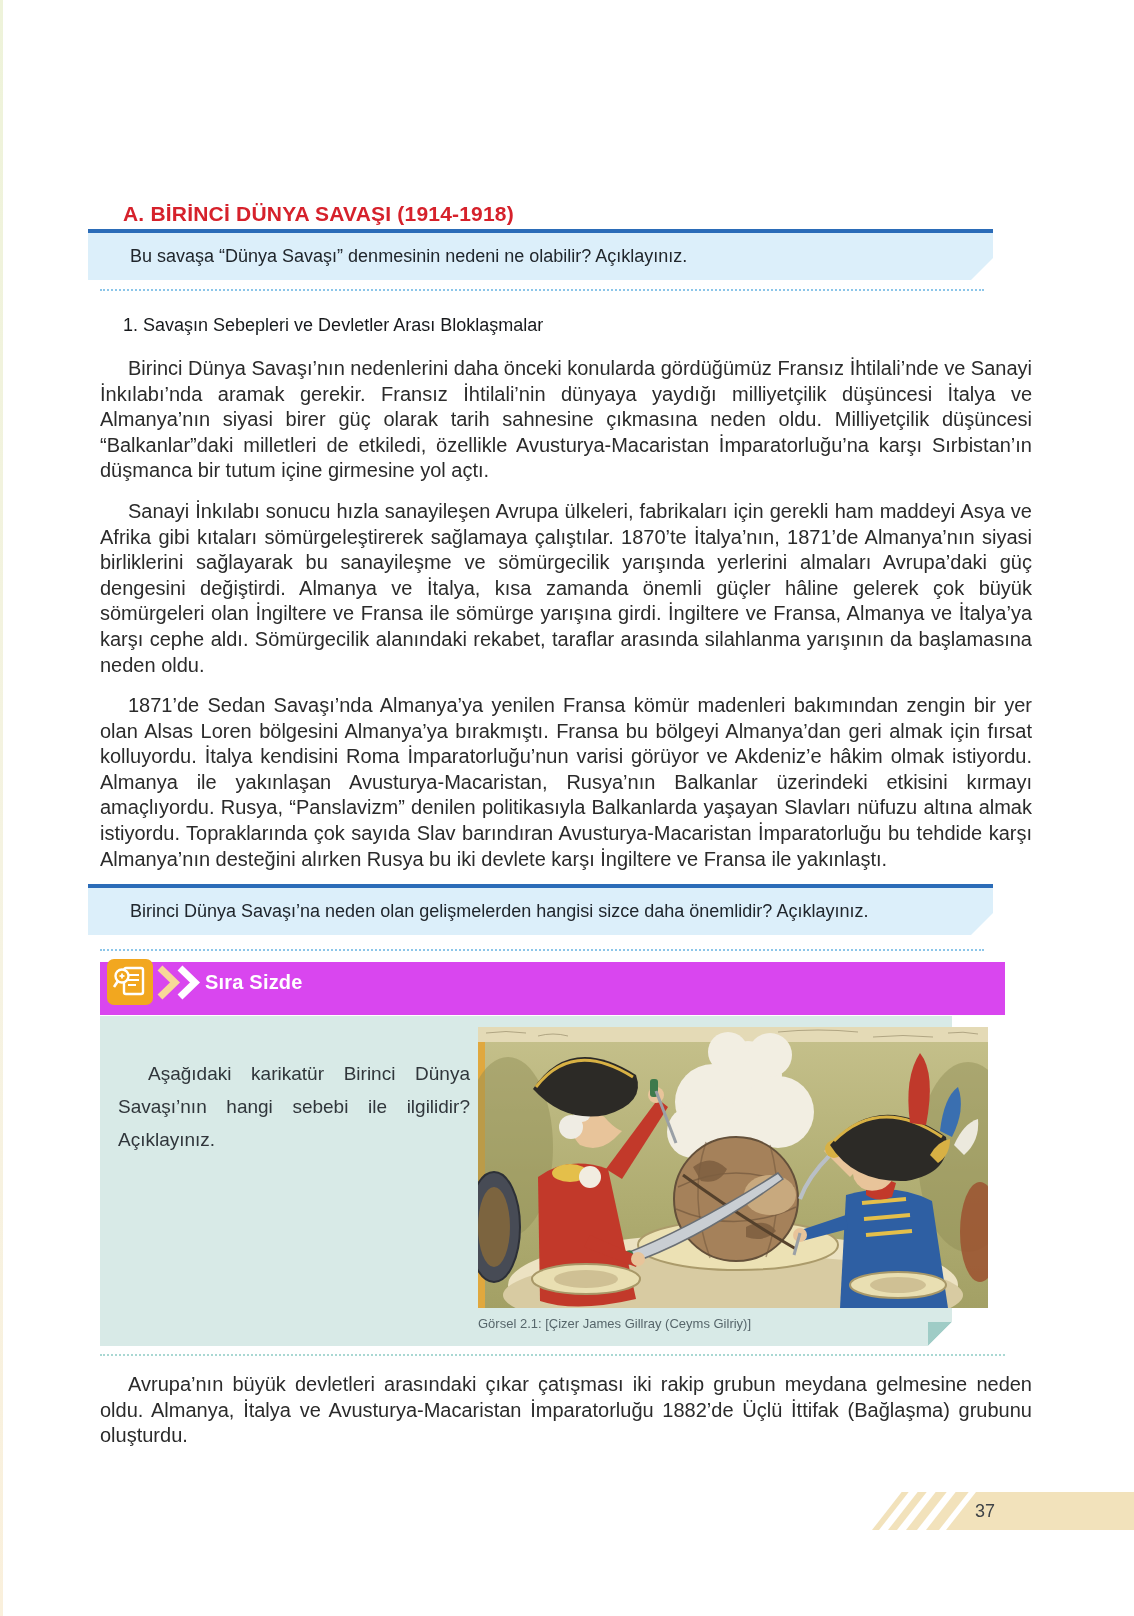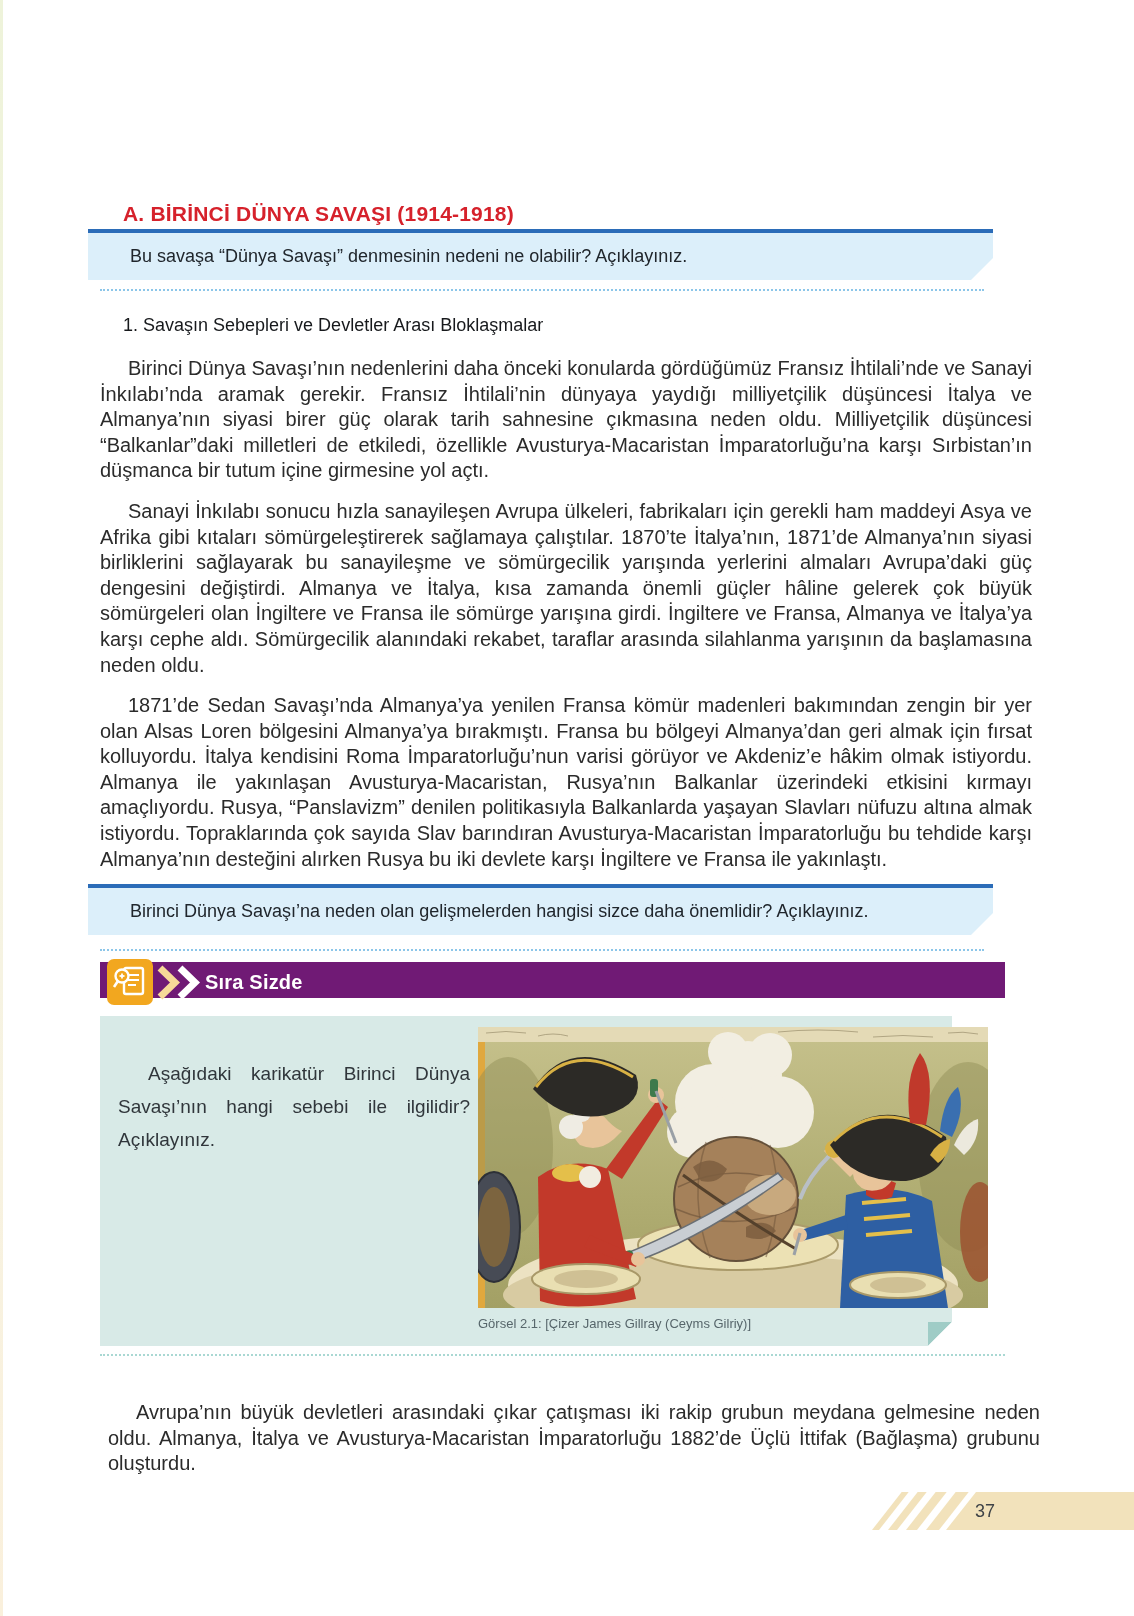--- a/index.html
+++ b/index.html
@@ -21,21 +21,21 @@
   .qbox .bg{position:relative;background:#dcEFfa;border-top:4px solid #2b6cb8;
     clip-path:polygon(0 0,100% 0,100% calc(100% - 22px),calc(100% - 22px) 100%,0 100%);}
   .qbox .txt{padding:13px 60px 13px 42px;font-size:18px;color:#20262c;}
   .dotted{position:absolute;left:100px;width:884px;border-top:2px dotted #8cc6e9;height:0;}
   .dotted.teal{border-top:2px dotted #a9d8d3;}
   
   .sec-heading{position:absolute;left:123px;top:300px;font-size:18px;font-weight:normal;color:#17191c;}
   .para{position:absolute;left:100px;width:932px;font-size:20px;line-height:25.6px;
     text-align:justify;text-indent:28px;color:#2b2b2b;}
   
-  .ss-banner{position:absolute;left:100px;top:962px;width:905px;height:36px;background:#701a75;}
+  .ss-banner{position:absolute;left:100px;top:962px;width:905px;height:53px;background:#d946ef;}
   .ss-badge{position:absolute;left:7px;top:-3px;width:46px;height:46px;background:#f2a71f;border-radius:7px;
     display:flex;align-items:center;justify-content:center;}
   .ss-chevrons{position:absolute;left:56px;top:0;height:41px;}
   .ss-label{position:absolute;left:105px;top:0;height:41px;display:flex;align-items:center;
     color:#ffffff;font-size:20px;font-weight:bold;letter-spacing:.2px;}
   
   .ss-wrap{position:absolute;left:100px;top:1016px;width:852px;height:330px;}
   .ss-box{position:absolute;inset:0;background:#d8eae7;
     clip-path:polygon(0 0,100% 0,100% calc(100% - 24px),calc(100% - 24px) 100%,0 100%);}
   .ss-fold{position:absolute;right:0;bottom:0;width:24px;height:24px;
@@ -190,21 +190,21 @@
 
       <ellipse cx="16" cy="200" rx="26" ry="55" fill="#474b55" stroke="#2d3037" stroke-width="2"></ellipse>
       <ellipse cx="16" cy="200" rx="16" ry="40" fill="#8a6a3a" opacity="0.8"></ellipse>
       <ellipse cx="502" cy="205" rx="20" ry="50" fill="#9c5230" opacity="0.85"></ellipse>
     </svg>
 
     <div class="ss-caption">Görsel 2.1: [Çizer James Gillray (Ceyms Gilriy)]</div>
   </div>
   <div class="dotted teal" style="top:1354px;width:905px;"></div>
 
-  <p class="para" style="top:1380px;margin-left:8px;">Avrupa’nın büyük devletleri arasındaki çıkar çatışması iki rakip grubun meydana gelmesine neden oldu. Almanya, İtalya ve Avusturya-Macaristan İmparatorluğu 1882’de Üçlü İttifak (Bağlaşma) grubunu oluşturdu.</p>
+  <p class="para" style="top:1352px;">Avrupa’nın büyük devletleri arasındaki çıkar çatışması iki rakip grubun meydana gelmesine neden oldu. Almanya, İtalya ve Avusturya-Macaristan İmparatorluğu 1882’de Üçlü İttifak (Bağlaşma) grubunu oluşturdu.</p>
 
   <div class="footer-band">
     <div class="stripe" style="left:14px;width:7px;"></div>
     <div class="stripe" style="left:30px;width:9px;"></div>
     <div class="stripe" style="left:48px;width:11px;"></div>
     <div class="stripe" style="left:68px;width:13px;"></div>
     <div class="solid"></div>
     <div class="pagenum">37</div>
   </div>
 </div>

